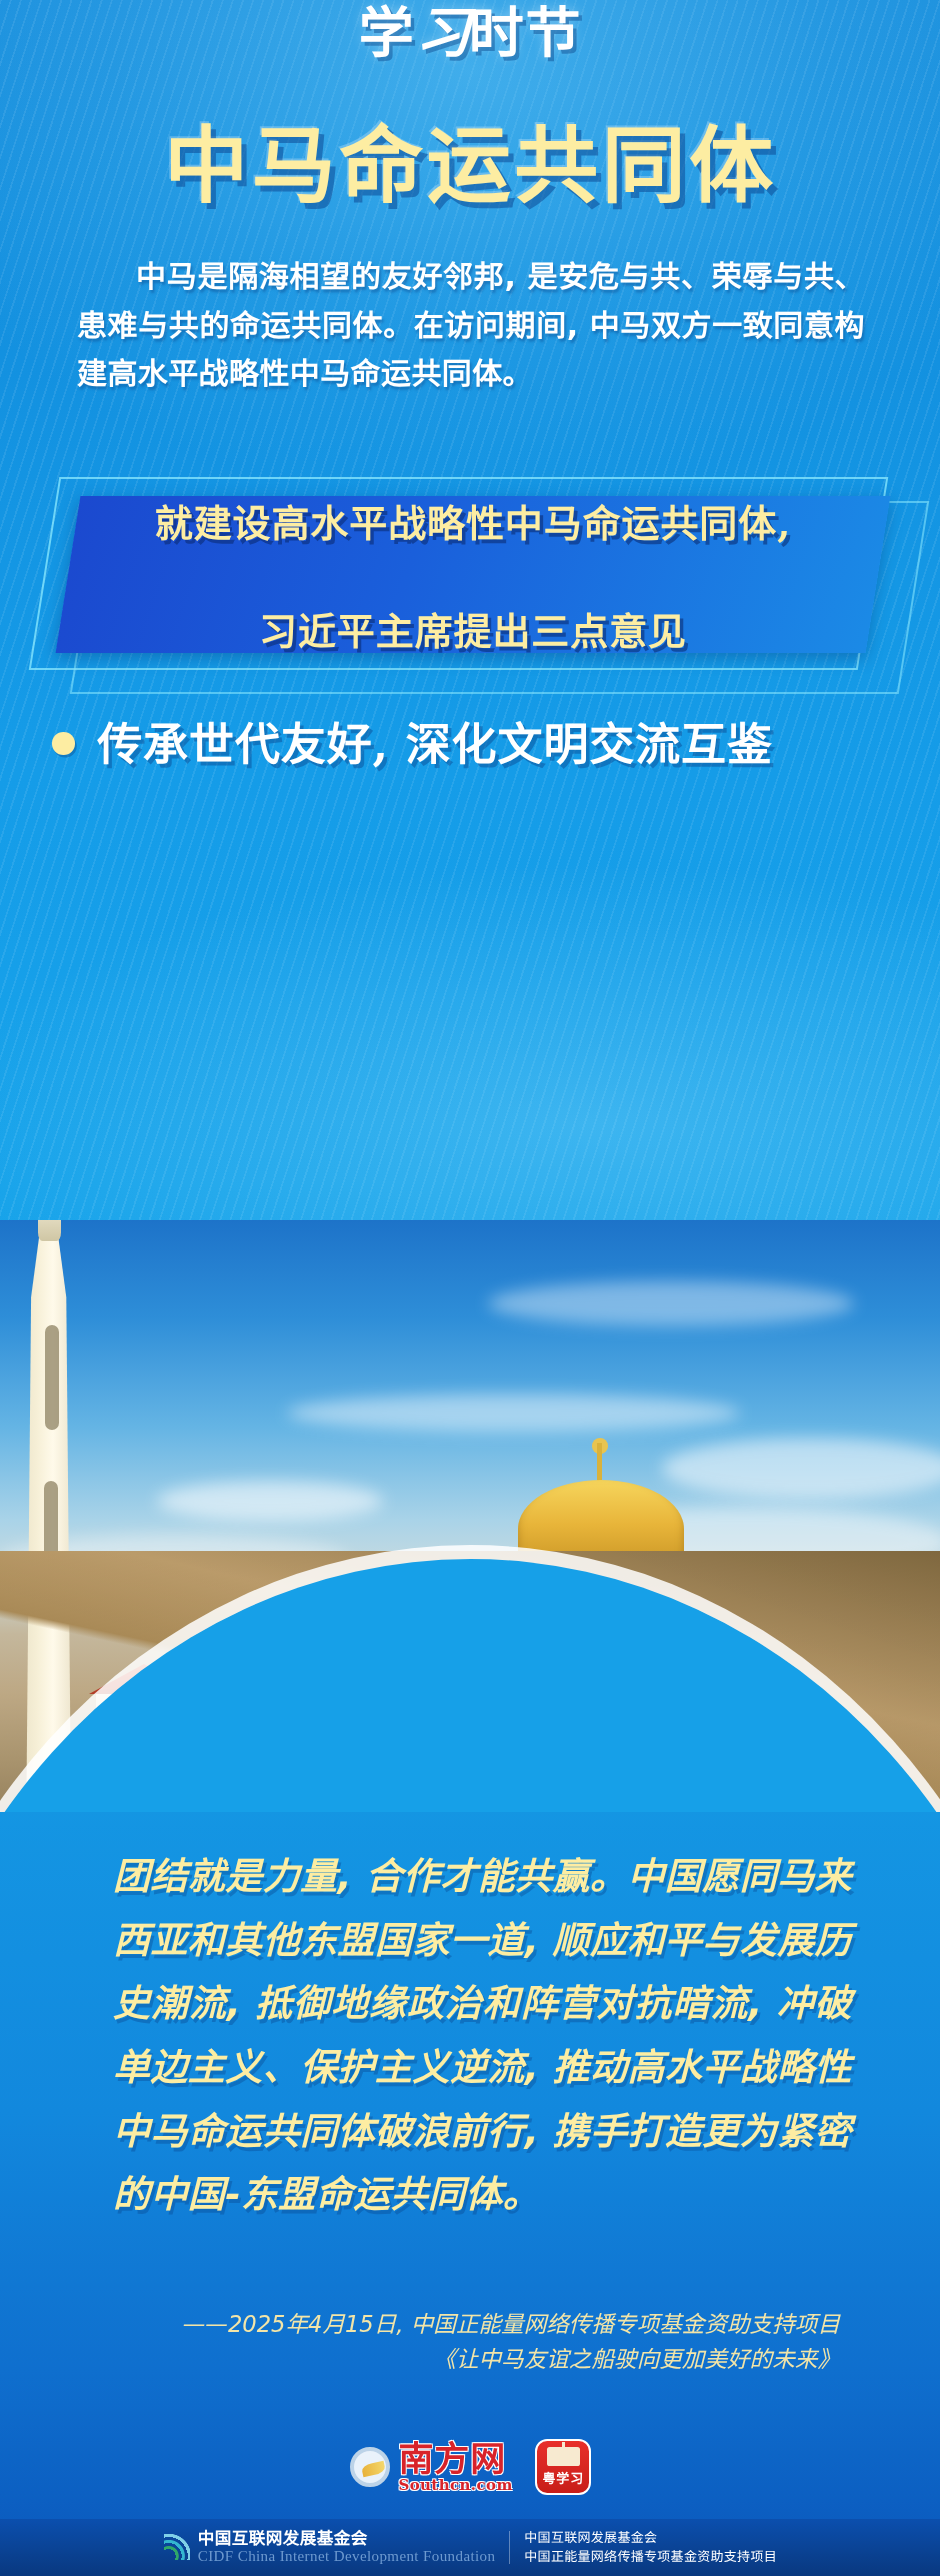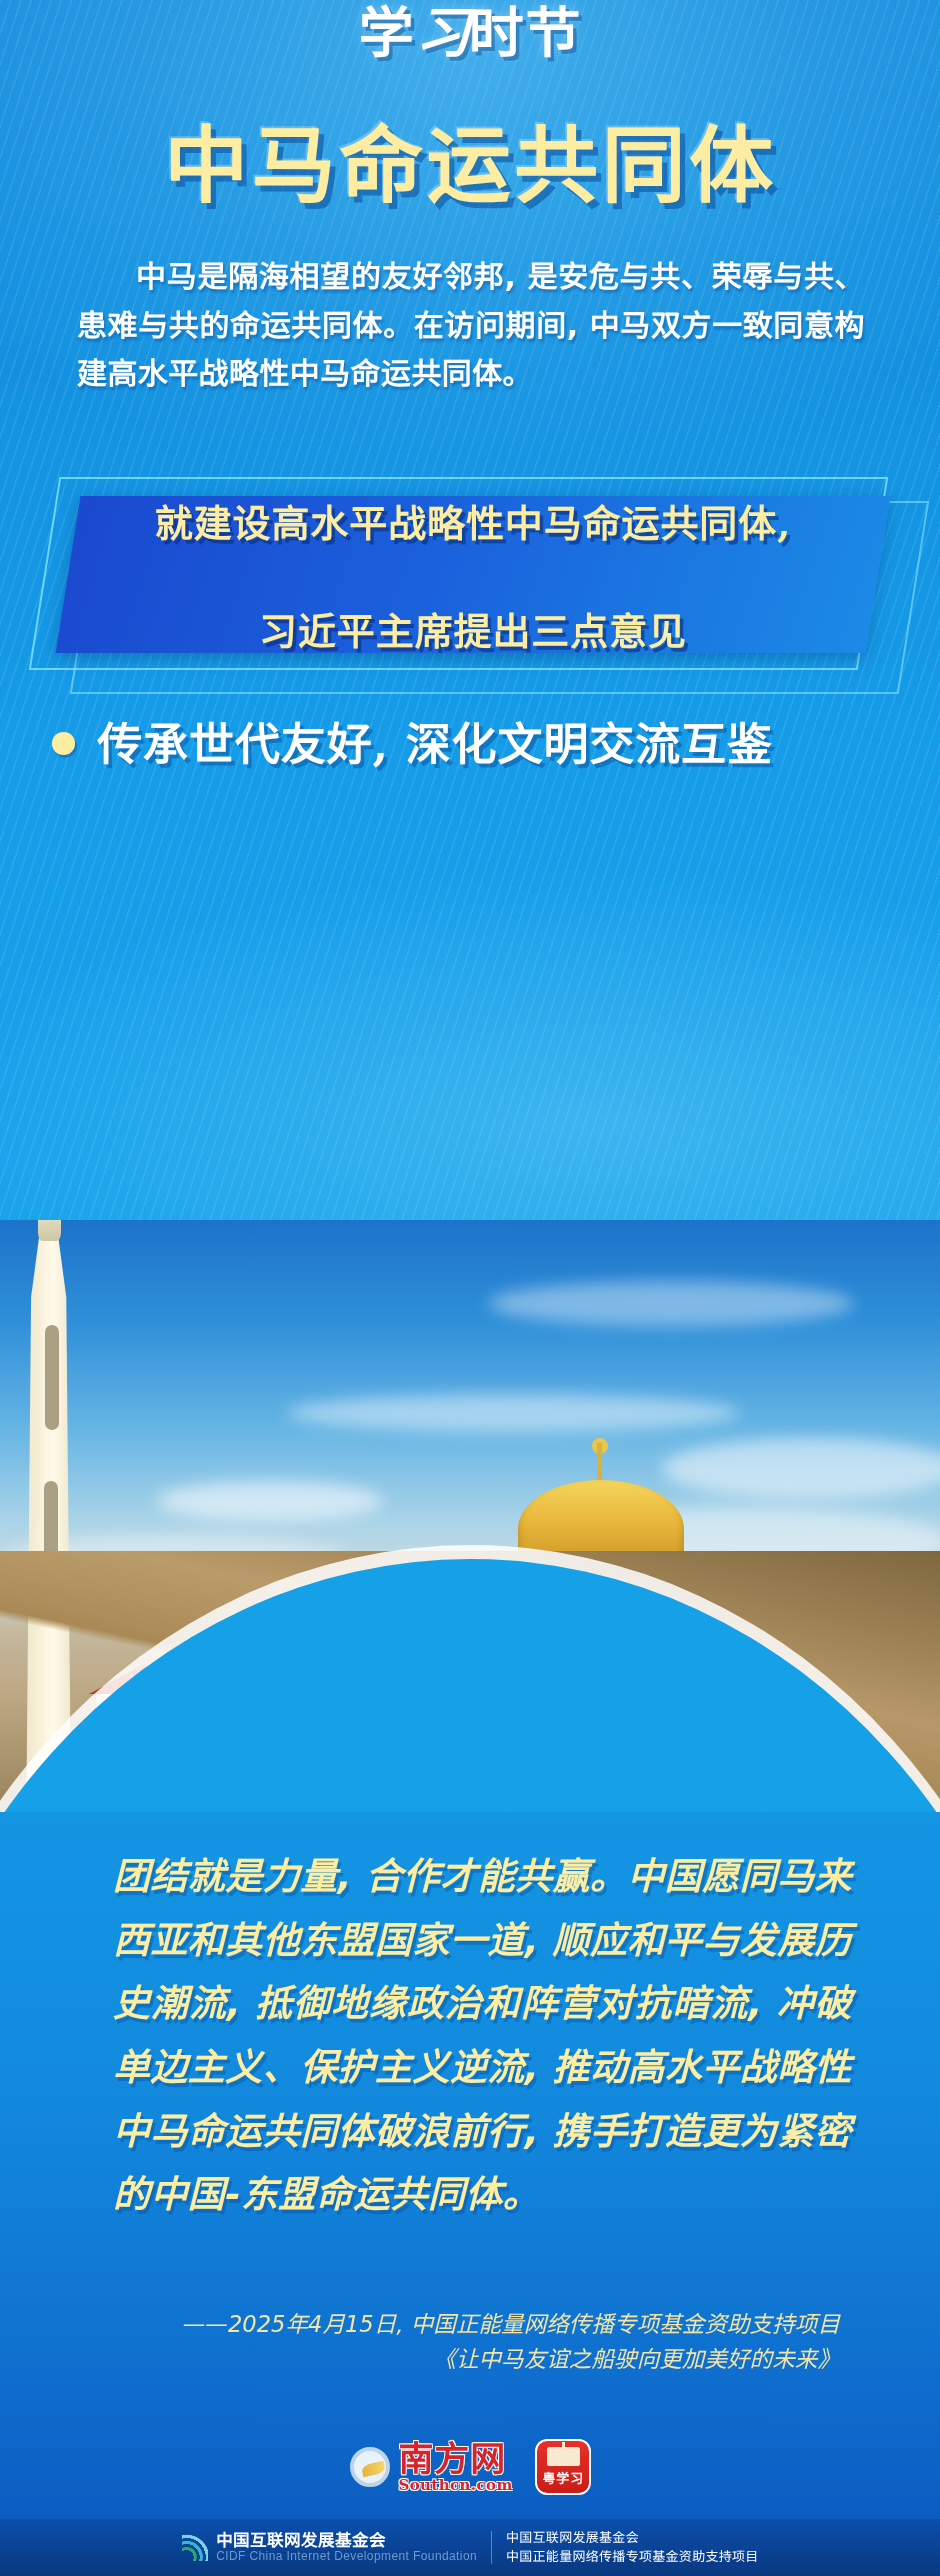--- a/index.html
+++ b/index.html
@@ -407,22 +407,22 @@
       radial-gradient(circle at 18% 85%, transparent 0 7px, #2fa86a 7px 9.6px, transparent 10.5px),
       radial-gradient(circle at 18% 85%, transparent 0 13px, #34b6cf 13px 15.7px, transparent 16.6px),
       radial-gradient(circle at 18% 85%, transparent 0 19px, #7fd0e8 19px 22px, transparent 22.6px);
   }
   .cidf-txt { line-height:1.15; }
   .cidf-cn {
     font-family:"DejaVu Sans","Liberation Sans",sans-serif;
     font-size:16.6px; font-weight:bold; color:#ffffff; letter-spacing:0.4px;
   }
   .cidf-en {
-    font-family:Liberation Sans, sans-serif;
-    font-size:12px; color:#6e9ad0; letter-spacing:0.4px;
+    font-family:Liberation Serif, serif;
+    font-size:15px; color:#6e9ad0; letter-spacing:0.4px;
   }
   .fdiv { width:0.9px; height:33px; background:rgba(255,255,255,0.35); }
   .fnote { line-height:1.45; }
   .fnote div {
     font-family:"DejaVu Sans","Liberation Sans",sans-serif;
     font-size:13px; color:#ffffff; letter-spacing:0.3px;
   }
 </style>
 </head>
 <body>

